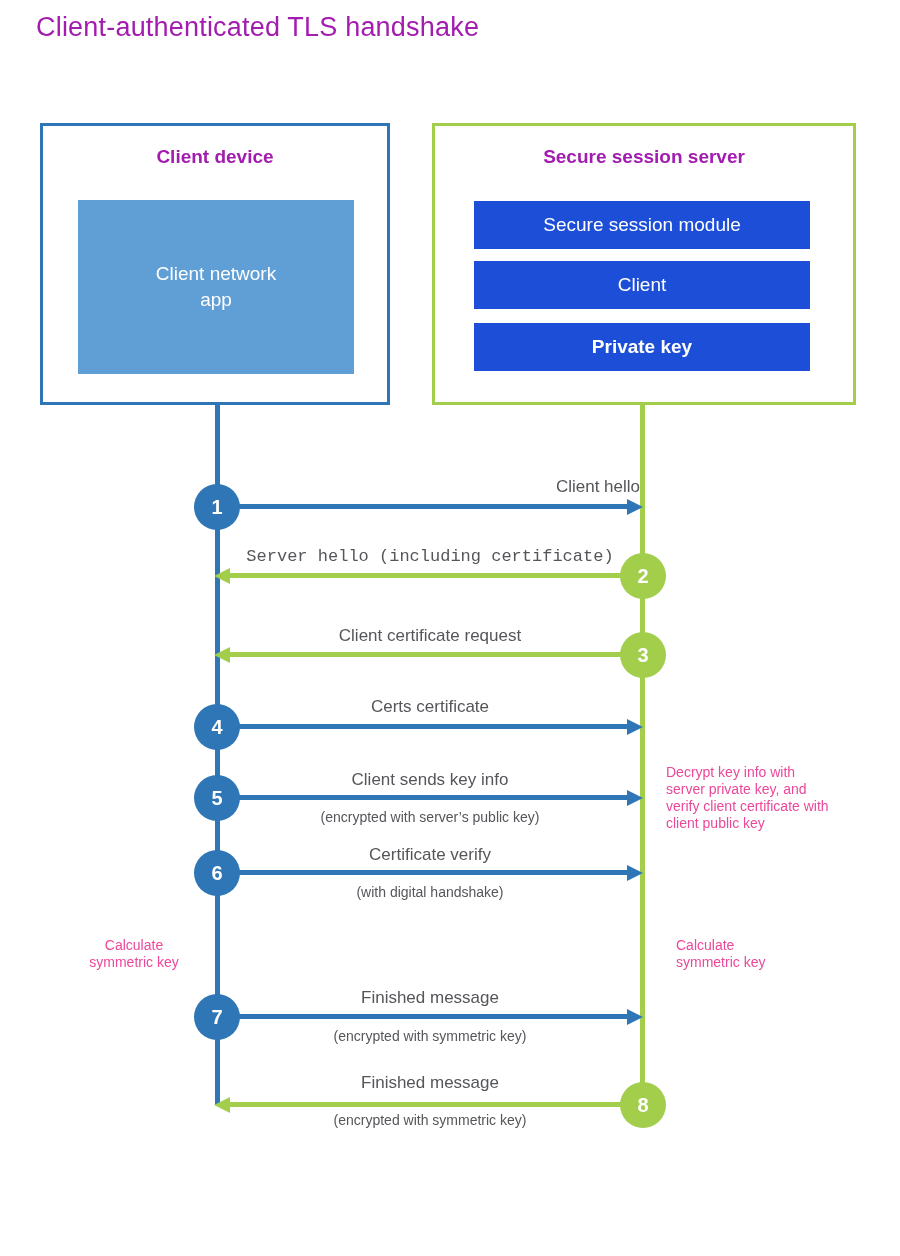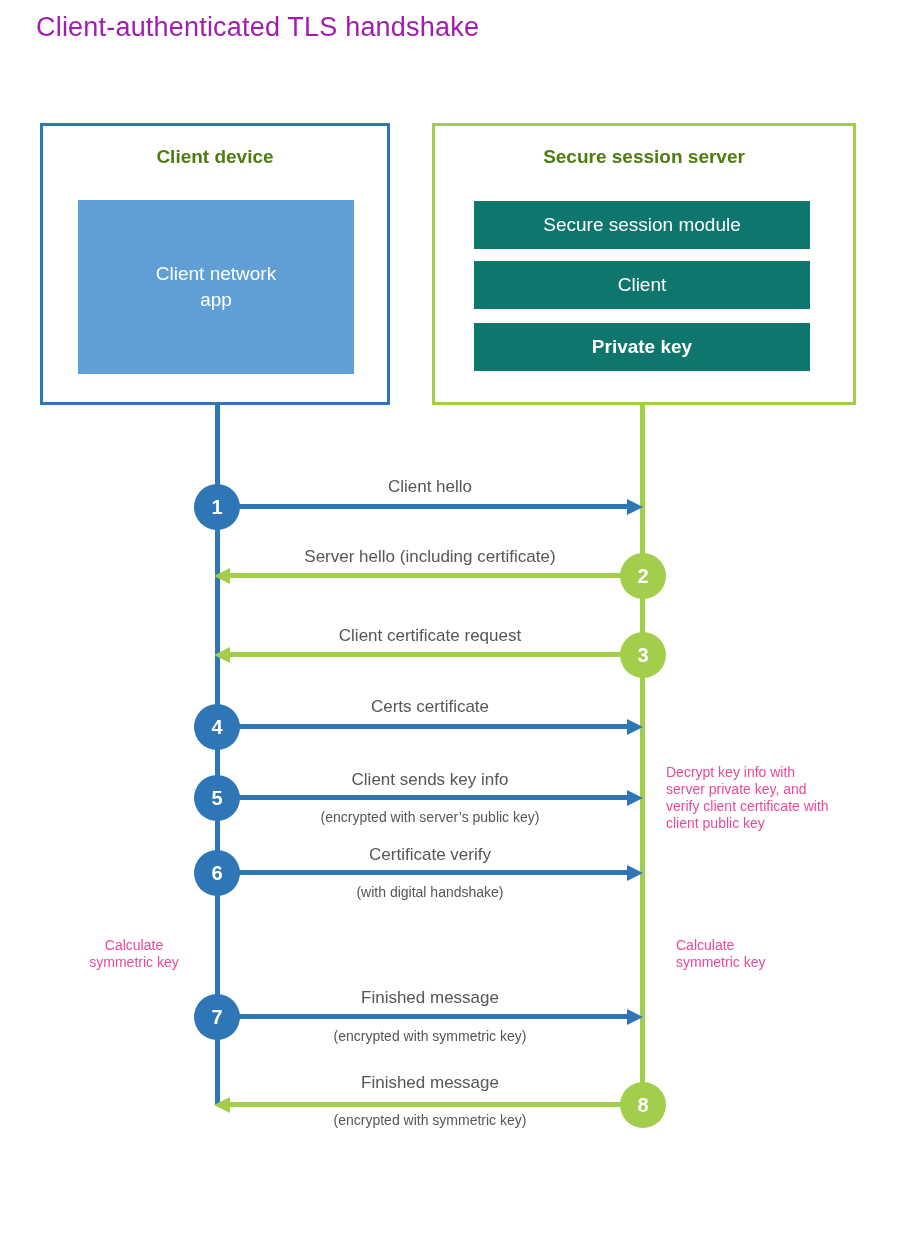--- a/index.html
+++ b/index.html
@@ -10,29 +10,29 @@
   .title{
     position:absolute;left:36px;top:12px;font-size:27px;font-weight:300;
     color:#a21caf;letter-spacing:0.2px;
   }
   
   .actor{position:absolute;top:123px;height:282px;box-sizing:border-box;background:#fff;}
   .actor.client{left:40px;width:350px;border:3px solid #2e76b6;}
   .actor.server{left:432px;width:424px;border:3px solid #a2ce4c;}
   .actor-title{
     position:absolute;left:0;top:20px;width:100%;text-align:center;
-    font-size:19px;font-weight:bold;color:#4d7c0f;
+    font-size:19px;font-weight:bold;color:#a21caf;
   }
   .inner-box{
     position:absolute;display:flex;align-items:center;justify-content:center;
     color:#ffffff;font-size:19px;text-align:center;line-height:26px;
   }
   .client-app{left:35px;top:74px;width:276px;height:174px;background:#5f9fd6;}
   .client-app .wrap{width:150px;}
-  .module{left:39px;width:336px;height:48px;background:#0f766e;}
+  .module{left:39px;width:336px;height:48px;background:#1d4ed8;}
   
   .vline{position:absolute;top:405px;width:5px;height:700px;}
   .vline.blue{left:215px;background:#2e76b6;}
   .vline.green{left:640px;background:#a2ce4c;}
   
   .shaft{position:absolute;height:5px;}
   .shaft.blue{background:#2e76b6;}
   .shaft.green{background:#a2ce4c;}
   .head{position:absolute;width:0;height:0;border-top:8px solid transparent;border-bottom:8px solid transparent;}
   .head.right{border-left:16px solid #2e76b6;}
@@ -84,28 +84,28 @@
     </div>
     <div class="inner-box module" style="top:197px;font-weight:bold;">
       <div>Private key</div>
     </div>
   </div>
 
   <div class="vline blue"></div>
   <div class="vline green"></div>
 
   <div>
-    <div class="msg" style="top:477px;">Client hello</div>
+    <div class="msg" style="top:477px;text-align:right;">Client hello</div>
     <div class="shaft blue" style="left:217px;top:504px;width:410px;"></div>
     <div class="head right" style="left:627px;top:499px;"></div>
     <div class="badge blue" style="top:484px;">1</div>
   </div>
 
   <div>
-    <div class="msg" style="top:547px;">Server hello (including certificate)</div>
+    <div class="msg" style="top:547px;font-family:Liberation Mono, monospace;">Server hello (including certificate)</div>
     <div class="shaft green" style="left:230px;top:573px;width:413px;"></div>
     <div class="head left" style="left:214px;top:568px;"></div>
     <div class="badge green" style="top:553px;">2</div>
   </div>
 
   <div>
     <div class="msg" style="top:626px;">Client certificate request</div>
     <div class="shaft green" style="left:230px;top:652px;width:413px;"></div>
     <div class="head left" style="left:214px;top:647px;"></div>
     <div class="badge green" style="top:632px;">3</div>

